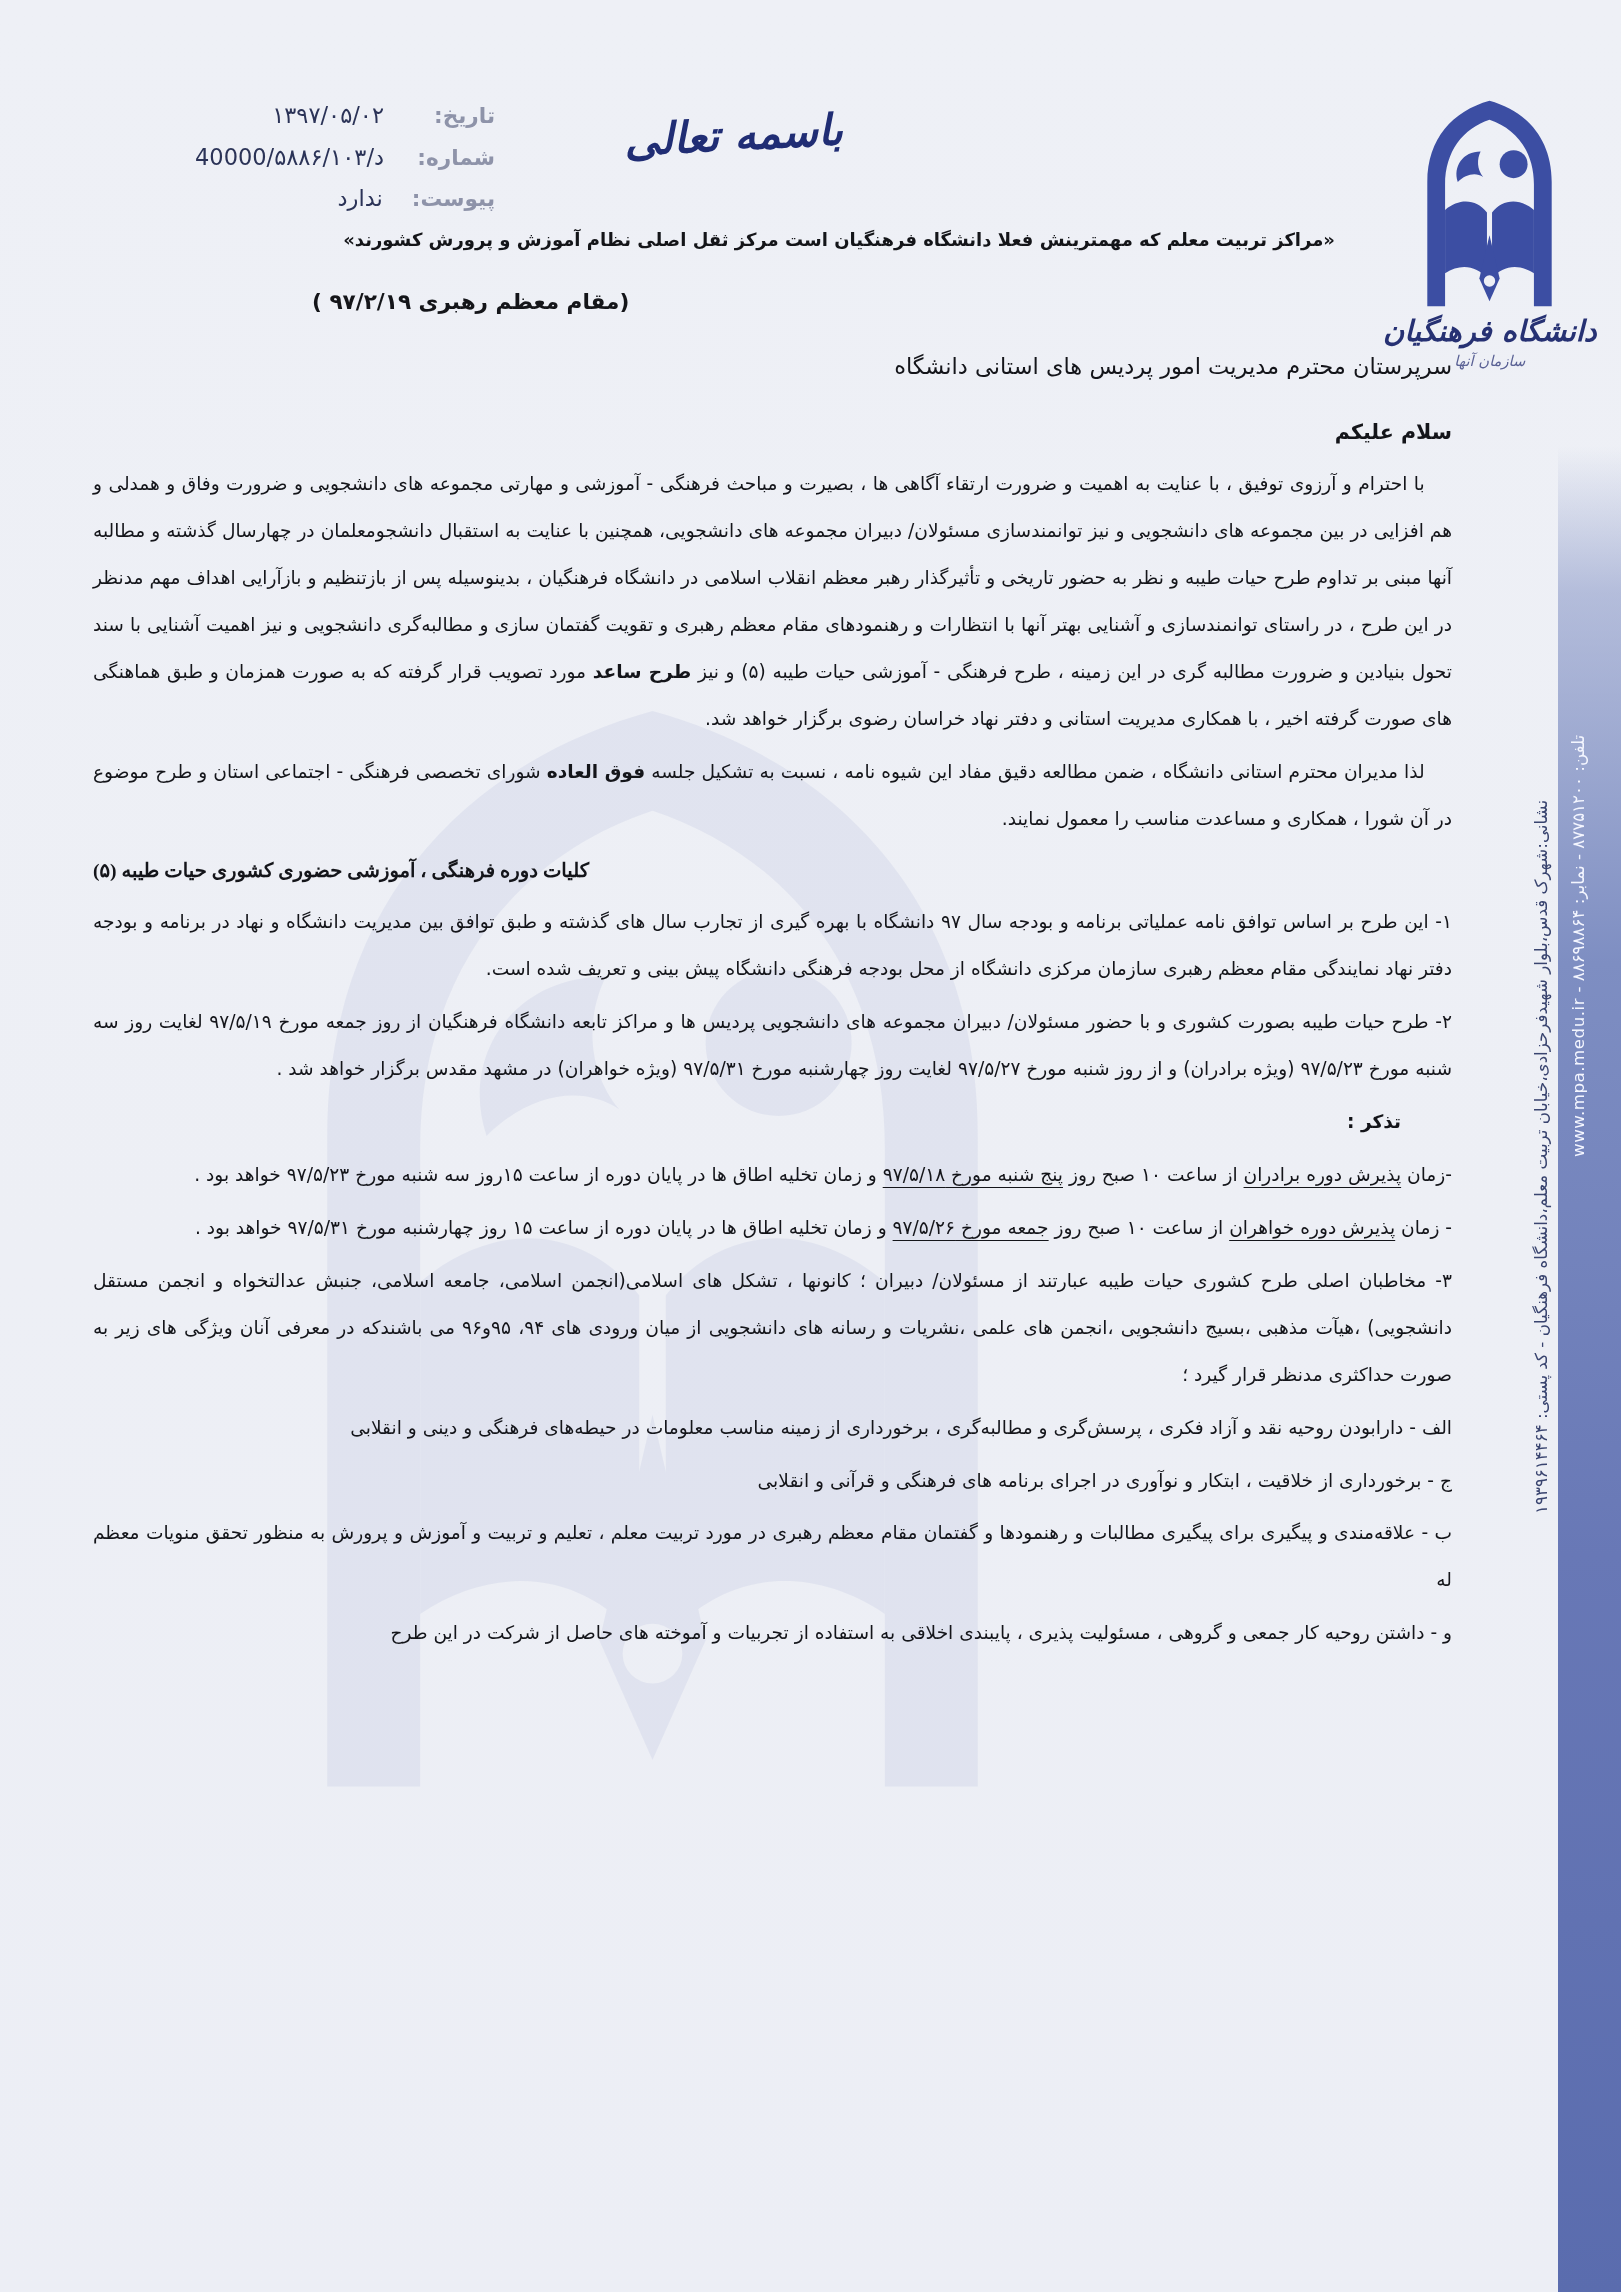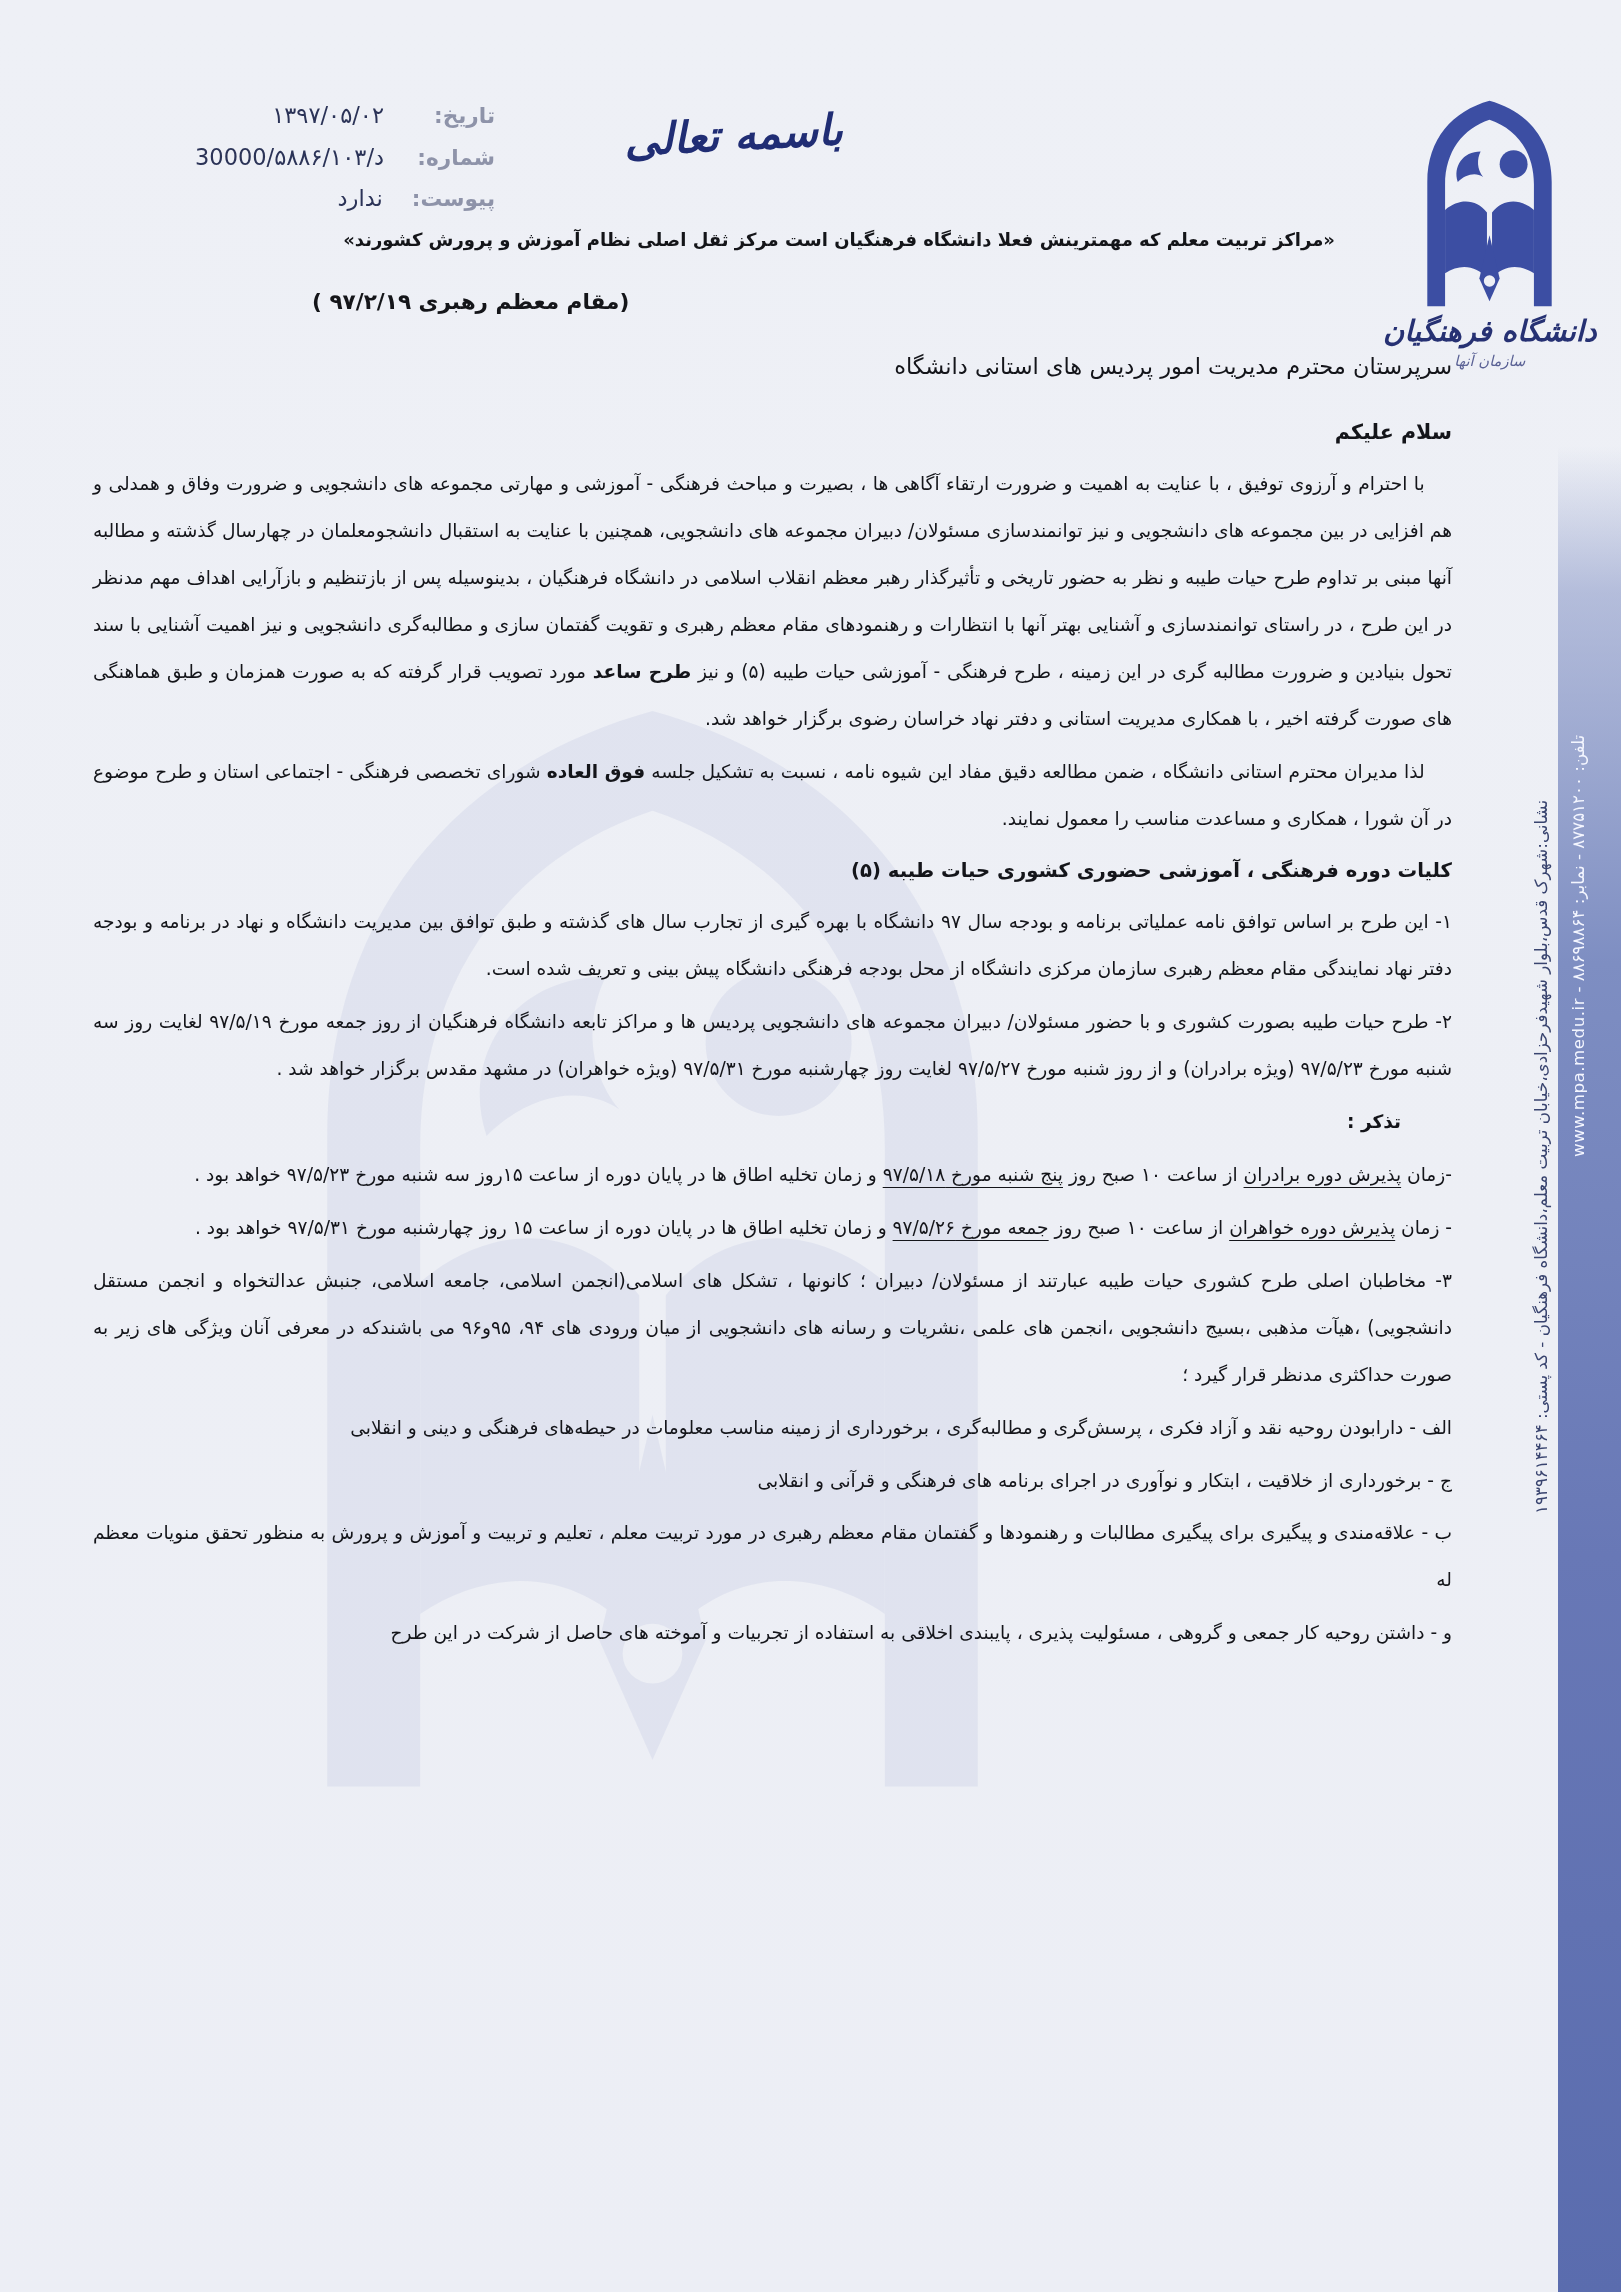--- a/index.html
+++ b/index.html
@@ -30,21 +30,21 @@
     position:absolute;top:229px;right:286px;text-align:right;white-space:nowrap;
     font-size:18px;font-weight:bold;color:#141519;
   }
   .attribution{position:absolute;top:289px;left:312px;font-size:21.6px;font-weight:bold;color:#141519;}
   
   .content{position:absolute;top:353px;right:169px;left:93px;}
   .addressee{font-size:22.5px;font-weight:normal;margin:0 0 41px;}
   .salutation{font-size:20.6px;font-weight:bold;margin:0 0 15.7px;}
   .para{font-size:18.6px;line-height:47px;text-align:justify;margin:0 0 5.9px;}
   .para.first-indent{text-indent:27.4px;}
-  .para.heading{font-weight:bold;font-size:19.6px;text-align:right;margin:5.9px 0 3.9px;}
+  .para.heading{font-weight:bold;font-size:19.6px;text-align:left;margin:5.9px 0 3.9px;font-family:Liberation Serif, serif;}
   .para.note-head{font-weight:bold;margin-right:51px;text-align:right;}
   .para .b{font-weight:bold;}
   .para .u{text-decoration:underline;text-underline-offset:5.9px;}
   
   .edge-strip{
     position:absolute;top:446px;right:0;bottom:0;width:63px;
     background:linear-gradient(to bottom,
       rgba(116,132,188,0) 0%,rgba(122,138,192,.5) 8%,
       #7e8ec2 28%,#6878b6 60%,#5a6cae 100%);
   }
@@ -83,21 +83,21 @@
       </svg>
   </div>
 
   <div class="meta">
     <div class="meta-row">
       <span class="meta-label">تاریخ:</span>
       <span class="meta-value" dir="ltr">۱۳۹۷/۰۵/۰۲</span>
     </div>
     <div class="meta-row">
       <span class="meta-label">شماره:</span>
-      <span class="meta-value" dir="ltr">د/30000/۵۸۸۶/۱۰۳</span>
+      <span class="meta-value" dir="ltr">د/40000/۵۸۸۶/۱۰۳</span>
     </div>
     <div class="meta-row">
       <span class="meta-label">پیوست:</span>
       <span class="meta-value">ندارد</span>
     </div>
   </div>
 
   <div class="bismillah">باسمه تعالی</div>
 
   <div class="logo-block">

